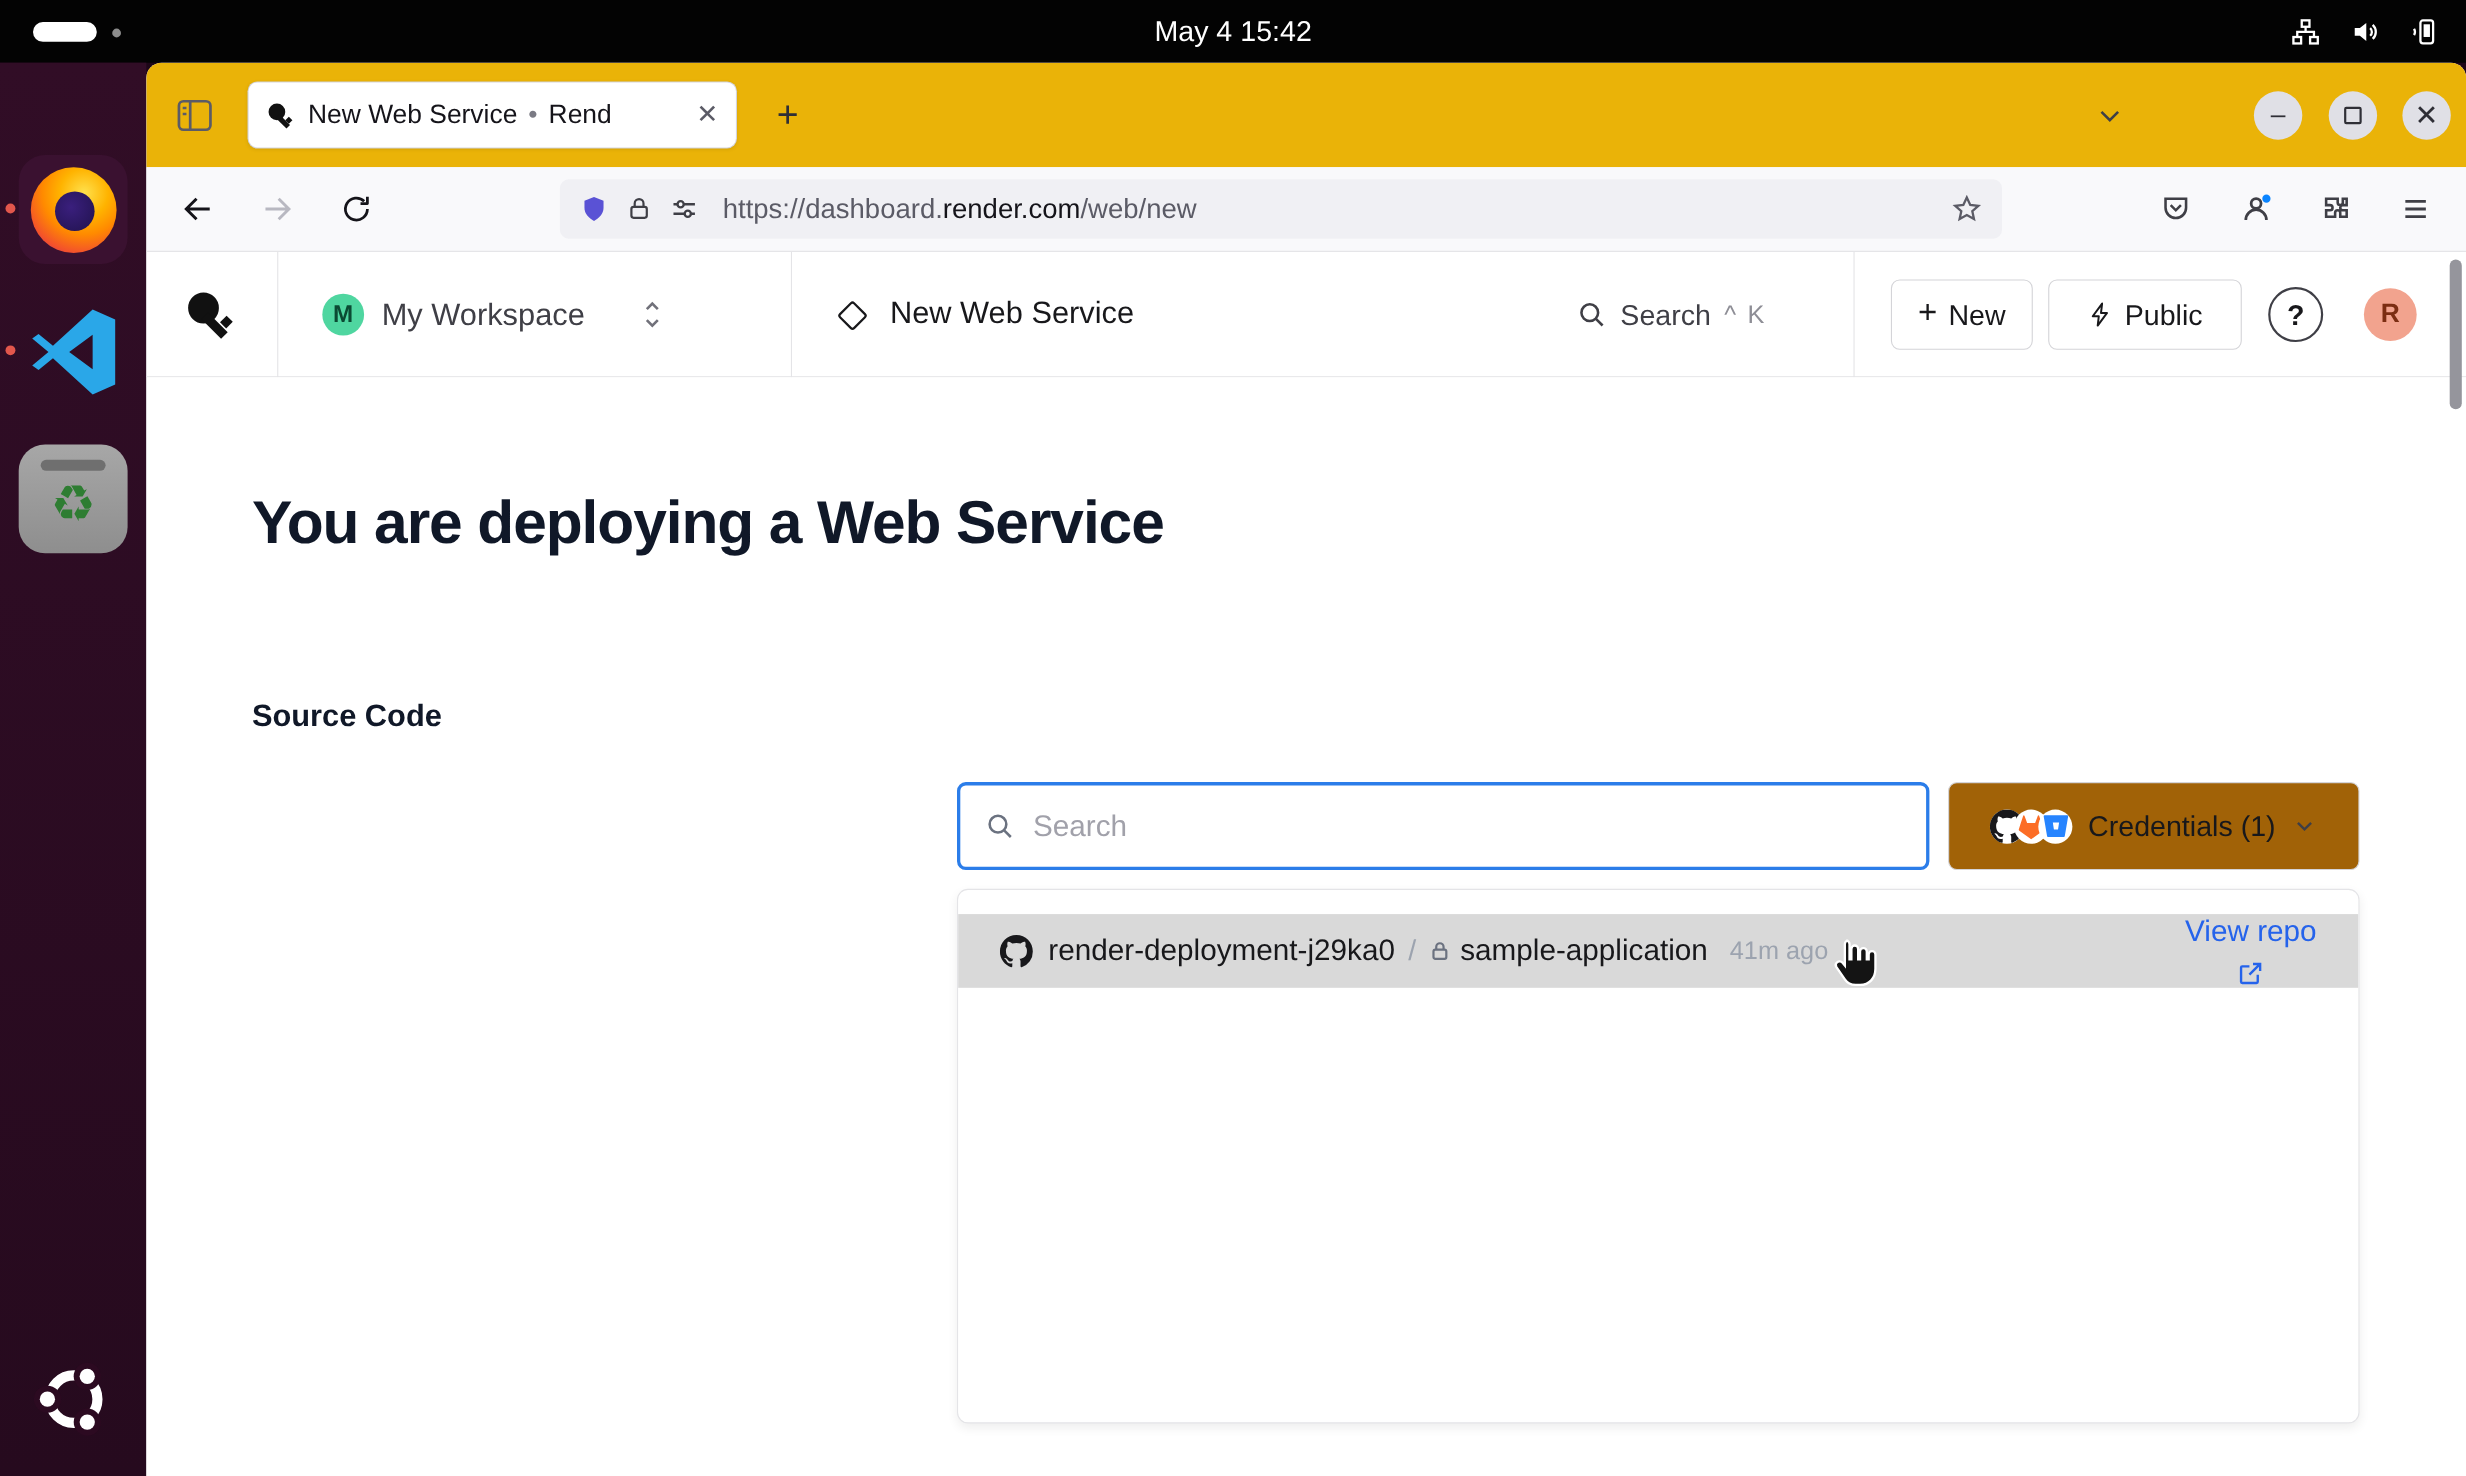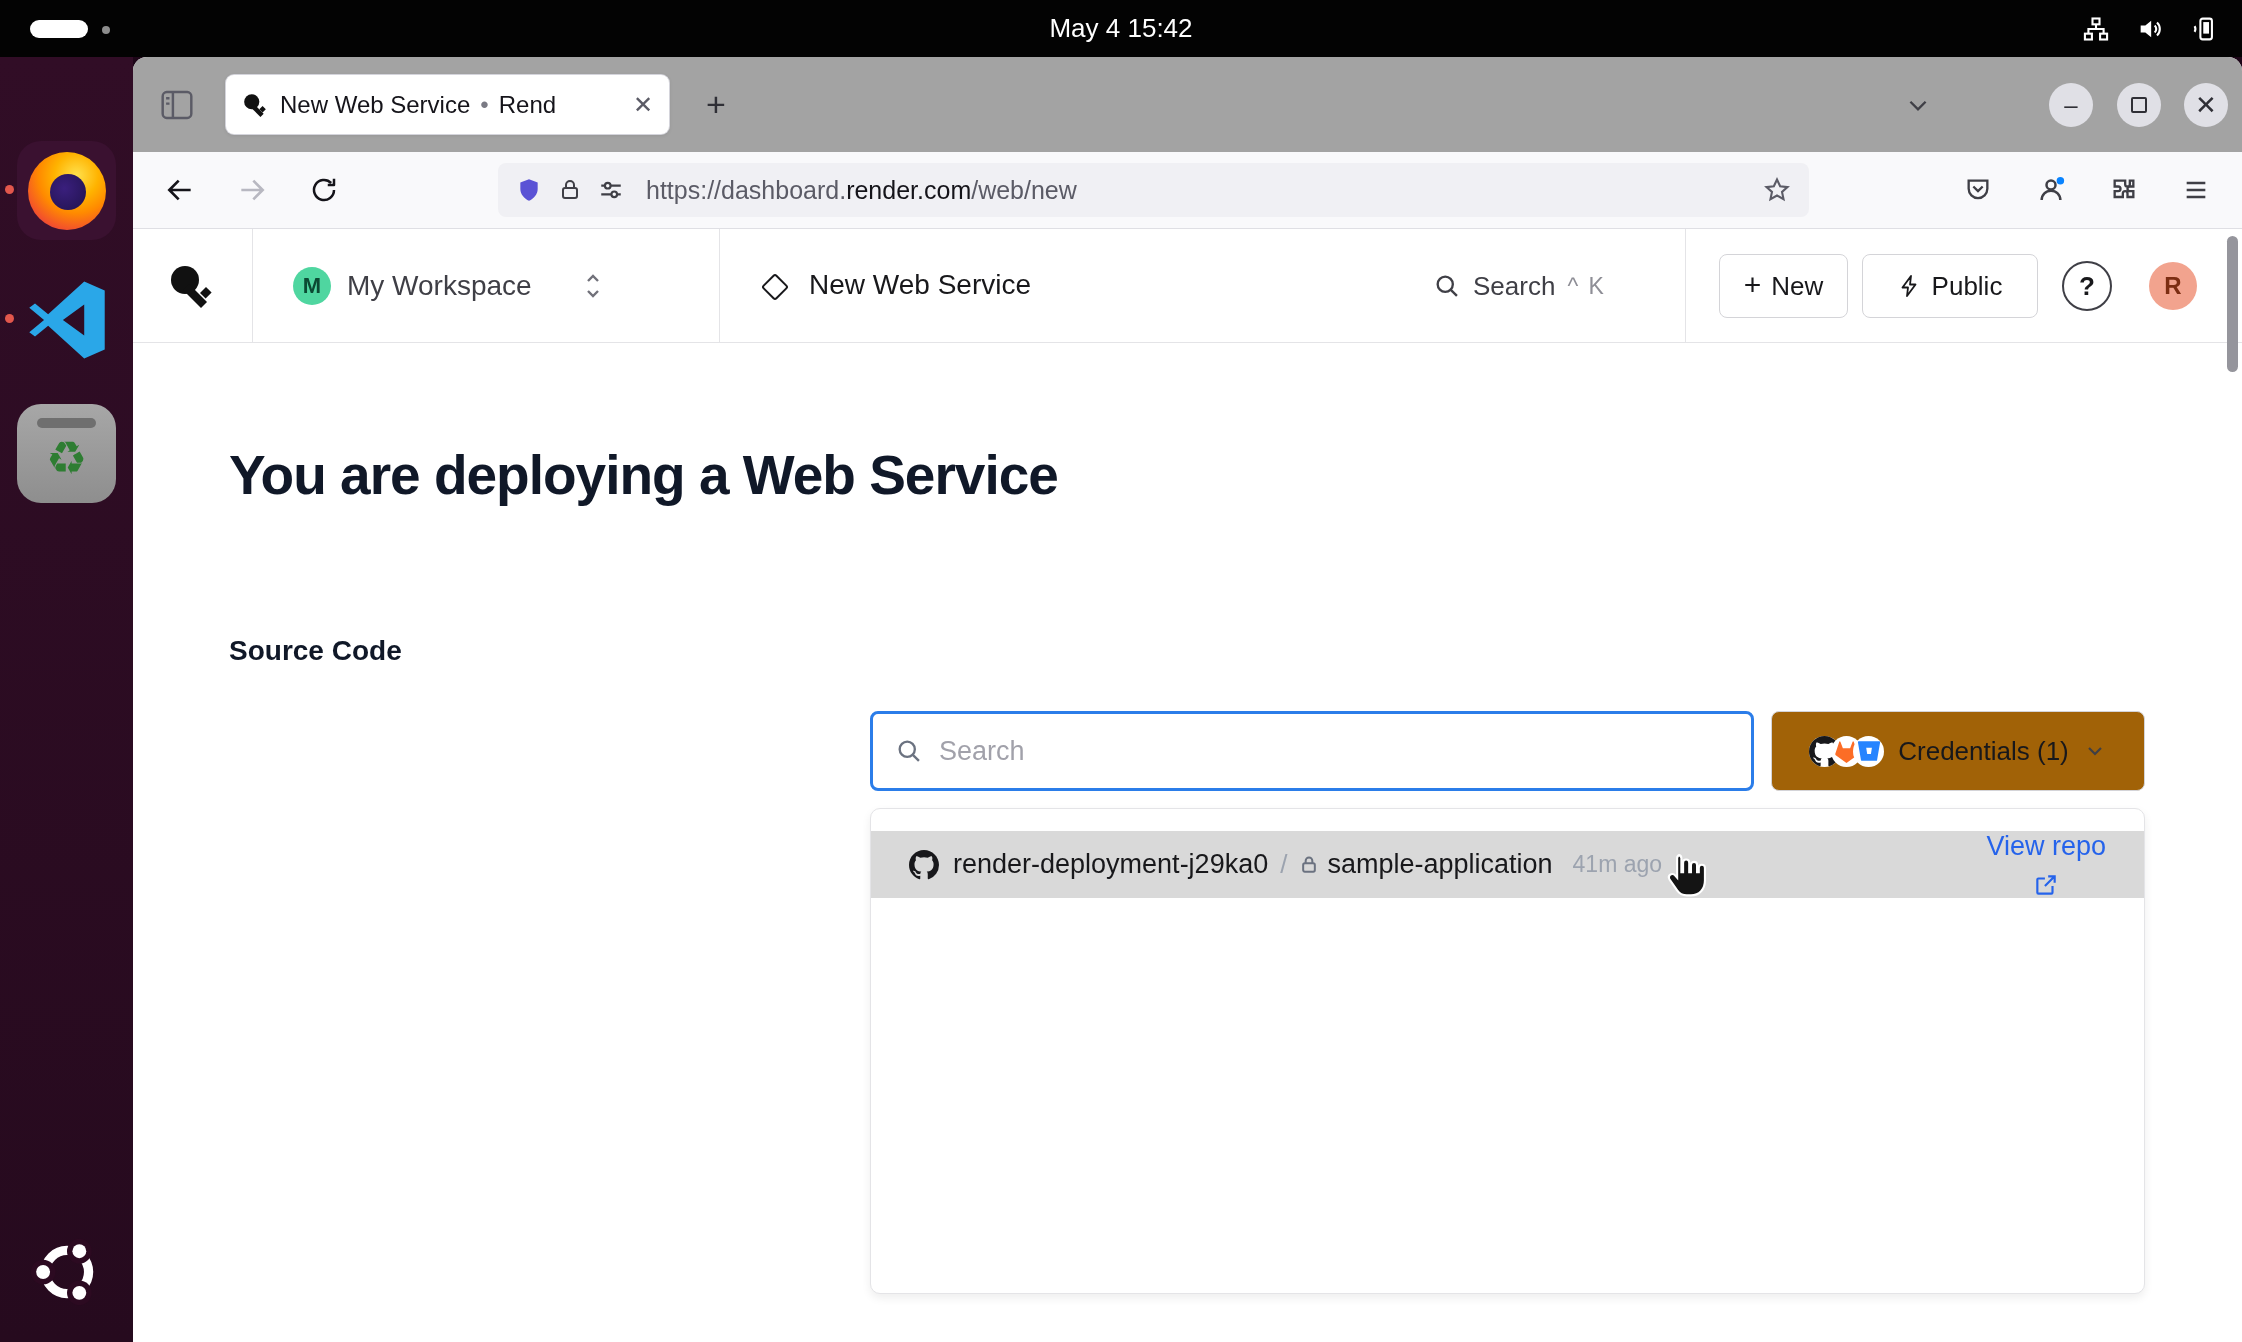--- a/index.html
+++ b/index.html
@@ -23,38 +23,38 @@
   .ff-ball::after { content:""; position:absolute; left:22px; top:22px; width:36px; height:36px; border-radius:50%; background:radial-gradient(circle at 40% 40%, #3a1f7d, #20124d); }
   .vsc-tile { background:transparent; }
   .trash-tile { background:linear-gradient(180deg,#a7a7a7,#8e8e8e); }
   .trash-lid { position:absolute; top:14px; left:20px; right:20px; height:10px; border-radius:5px; background:#6f6f6f; }
   .trash-glyph { font-size:46px; color:#2e7d32; line-height:1; margin-top:8px; }
   .ubuntu-tile { background:transparent; width:80px; height:80px; left:27px; }
 
   
   .window { position:absolute; left:133px; top:57px; width:2109px; height:1285px; background:#f9f9fb; border-radius:14px 14px 0 0; overflow:hidden; }
 
-  .tabbar { position:relative; width:100%; height:95px; background:#a3a3a3; }
+  .tabbar { position:relative; width:100%; height:95px; background:#eab308; }
   .sidebar-toggle { position:absolute; left:24px; top:28px; width:40px; height:40px; display:flex; align-items:center; justify-content:center; }
   .tab { position:absolute; left:93px; top:18px; width:443px; height:59px; background:#fff; border-radius:8px; box-shadow:0 0 0 1px #d4d4db, 0 1px 4px rgba(0,0,0,.12); display:flex; align-items:center; padding:0 16px; gap:12px; }
   .tab-title { font-size:24px; color:#15141a; white-space:nowrap; overflow:hidden; flex:1;
     -webkit-mask-image:linear-gradient(90deg,#000 82%,transparent); mask-image:linear-gradient(90deg,#000 82%,transparent); }
   .tab-title .sep { color:#7a7a84; margin:0 10px; }
   .tab-close { color:#5b5b66; font-size:24px; margin-left:auto; }
   .newtab-btn { position:absolute; left:560px; top:24px; width:46px; height:46px; font-size:34px; color:#2f2f36; display:flex; align-items:center; justify-content:center; font-weight:300; }
   .tablist-chevron { position:absolute; left:1763px; top:26px; width:44px; height:44px; display:flex; align-items:center; justify-content:center; }
   .winctl { position:absolute; top:26px; width:44px; height:44px; border-radius:50%; background:#e0e0e6; display:flex; align-items:center; justify-content:center; color:#2f2f36; }
   .winctl.min { left:1916px; font-size:24px; }
   .winctl.max { left:1984px; }
   .winctl.max .sq { width:16px; height:16px; border:2.5px solid #2f2f36; border-radius:2px; }
   .winctl.close { left:2051px; font-size:26px; }
 
   .navbar { position:relative; width:100%; height:77px; background:#f9f9fb; border-bottom:1px solid #dfdfe4; }
   .nav-btn { position:absolute; top:16px; width:44px; height:44px; display:flex; align-items:center; justify-content:center; }
-  .urlbar { position:absolute; left:365px; top:11px; width:1311px; height:54px; background:#f0f0f4; border-radius:8px; display:flex; align-items:center; padding:0 18px; gap:16px;text-align:right; }
+  .urlbar { position:absolute; left:376px; top:11px; width:1311px; height:54px; background:#f0f0f4; border-radius:8px; display:flex; align-items:center; padding:0 18px; gap:16px;text-align:right; }
   .url-text { font-size:25px; color:#5b5b66; white-space:nowrap; margin-left:6px; }
   .url-text .host { color:#15141a; }
   .urlbar .star { margin-left:auto; }
 
   
   .app-header { position:relative; width:100%; height:114px; background:#fff; border-bottom:1px solid #e4e4e7; }
   .vdiv { position:absolute; top:0; width:1px; height:114px; background:#e4e4e7; }
   .logo-box { position:absolute; left:34px; top:33px; width:50px; height:48px; }
   .ws-avatar { position:absolute; left:160px; top:38px; width:38px; height:38px; border-radius:50%; background:#4fd6a0; color:#0b4a33; font-size:22px; font-weight:700; display:flex; align-items:center; justify-content:center; }
   .ws-name { position:absolute; left:214px; top:41px; font-size:28px; color:#3f3f46;text-align:center; }

